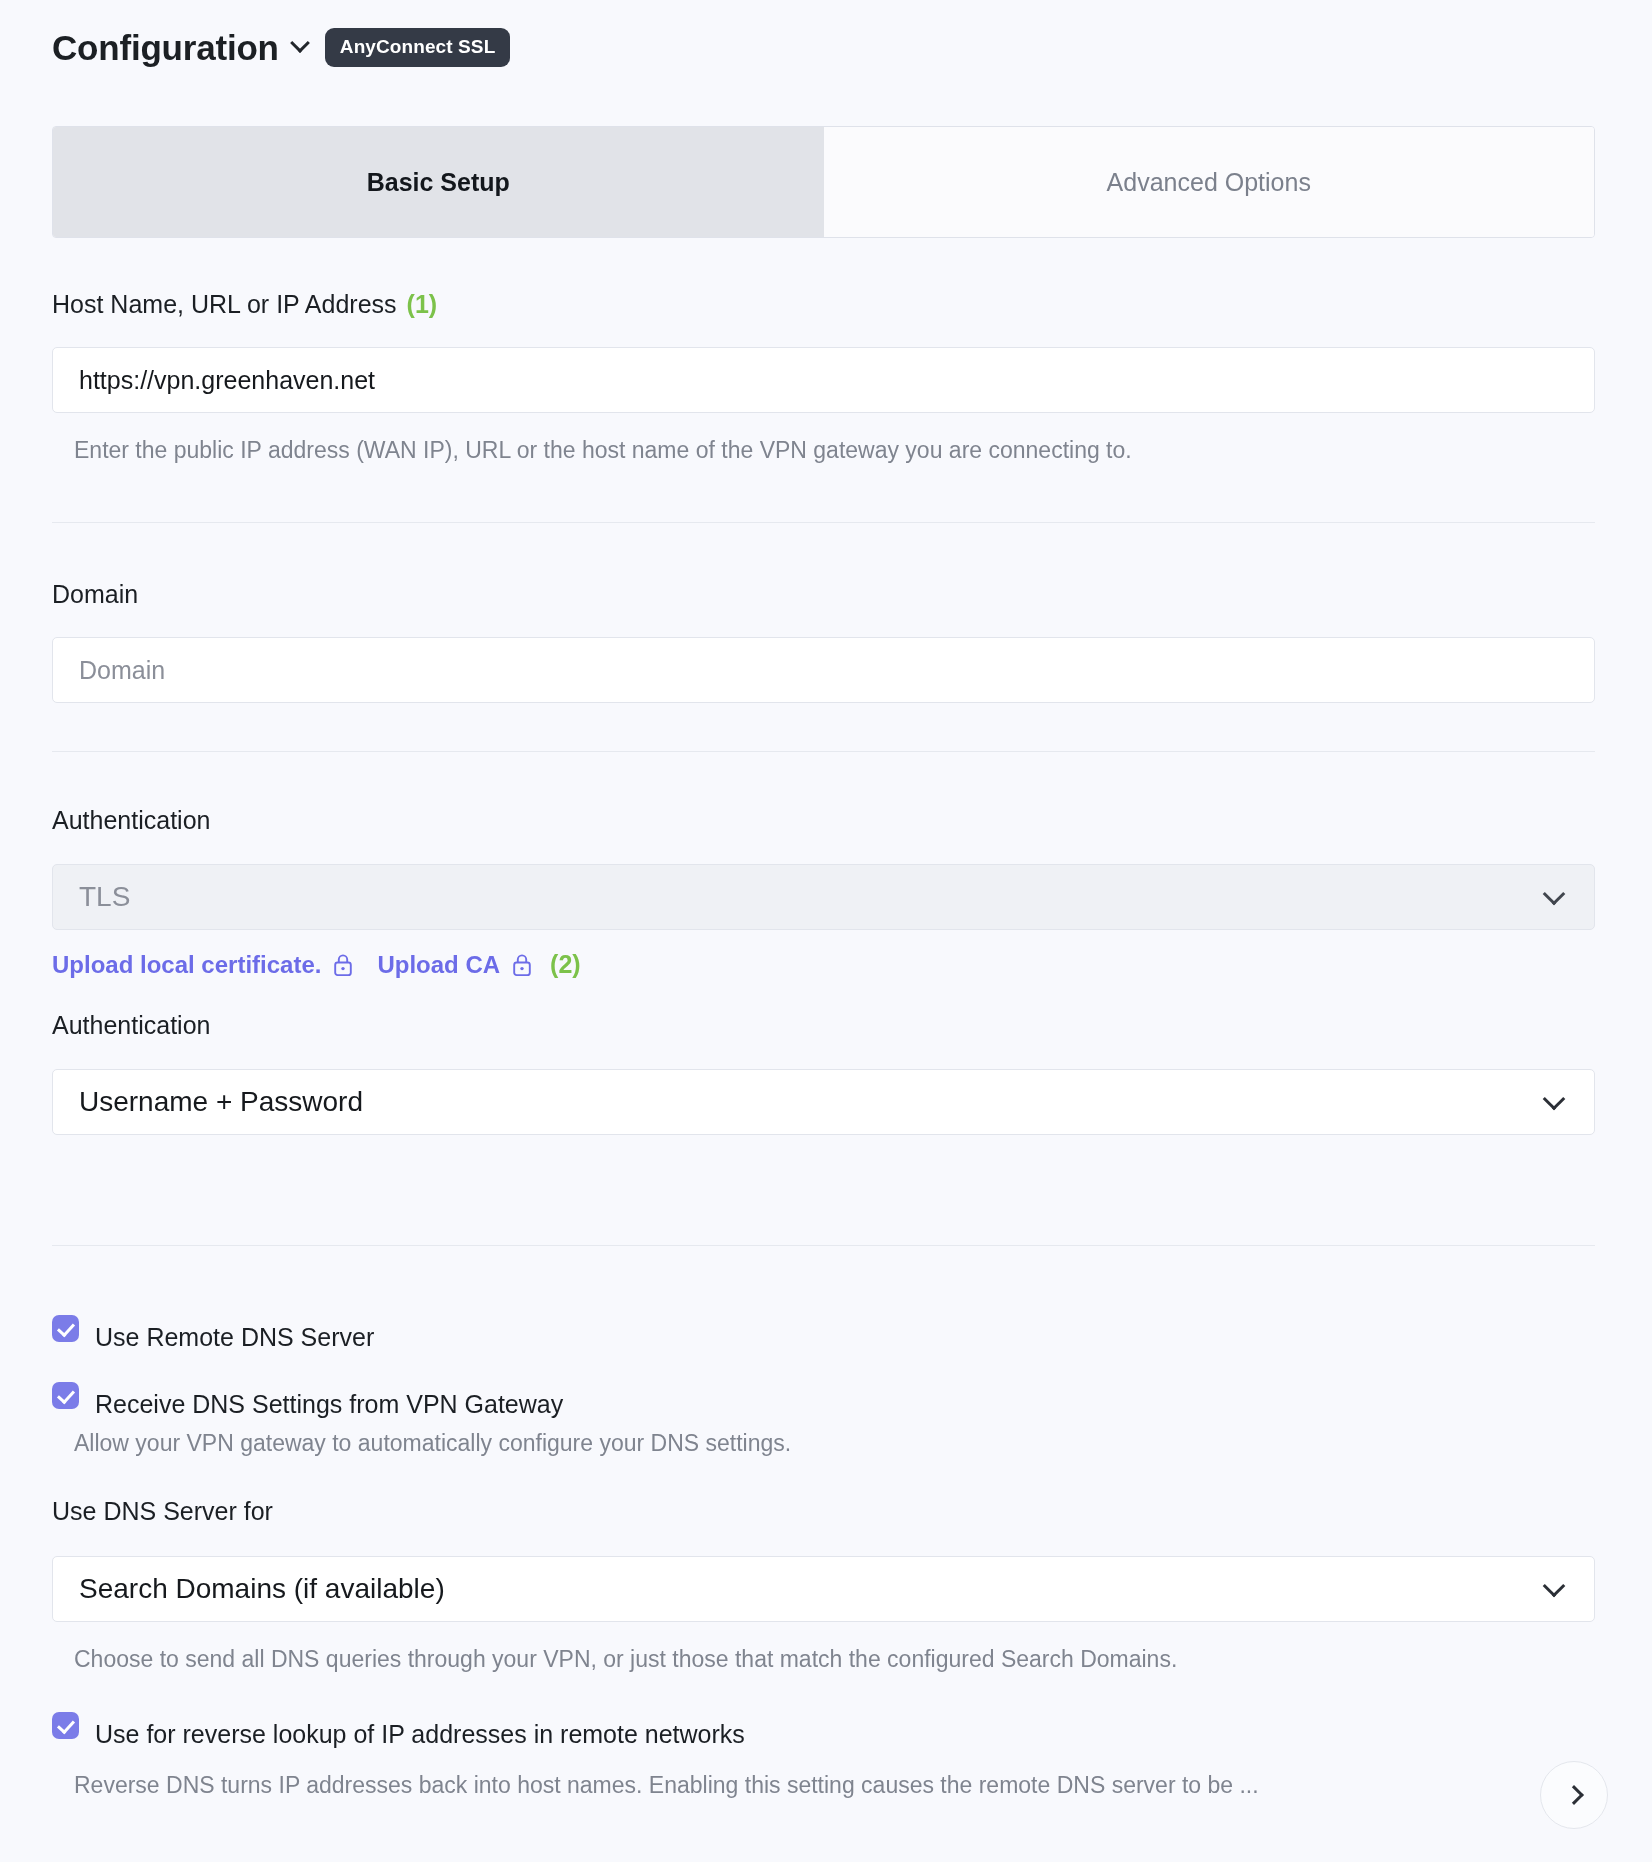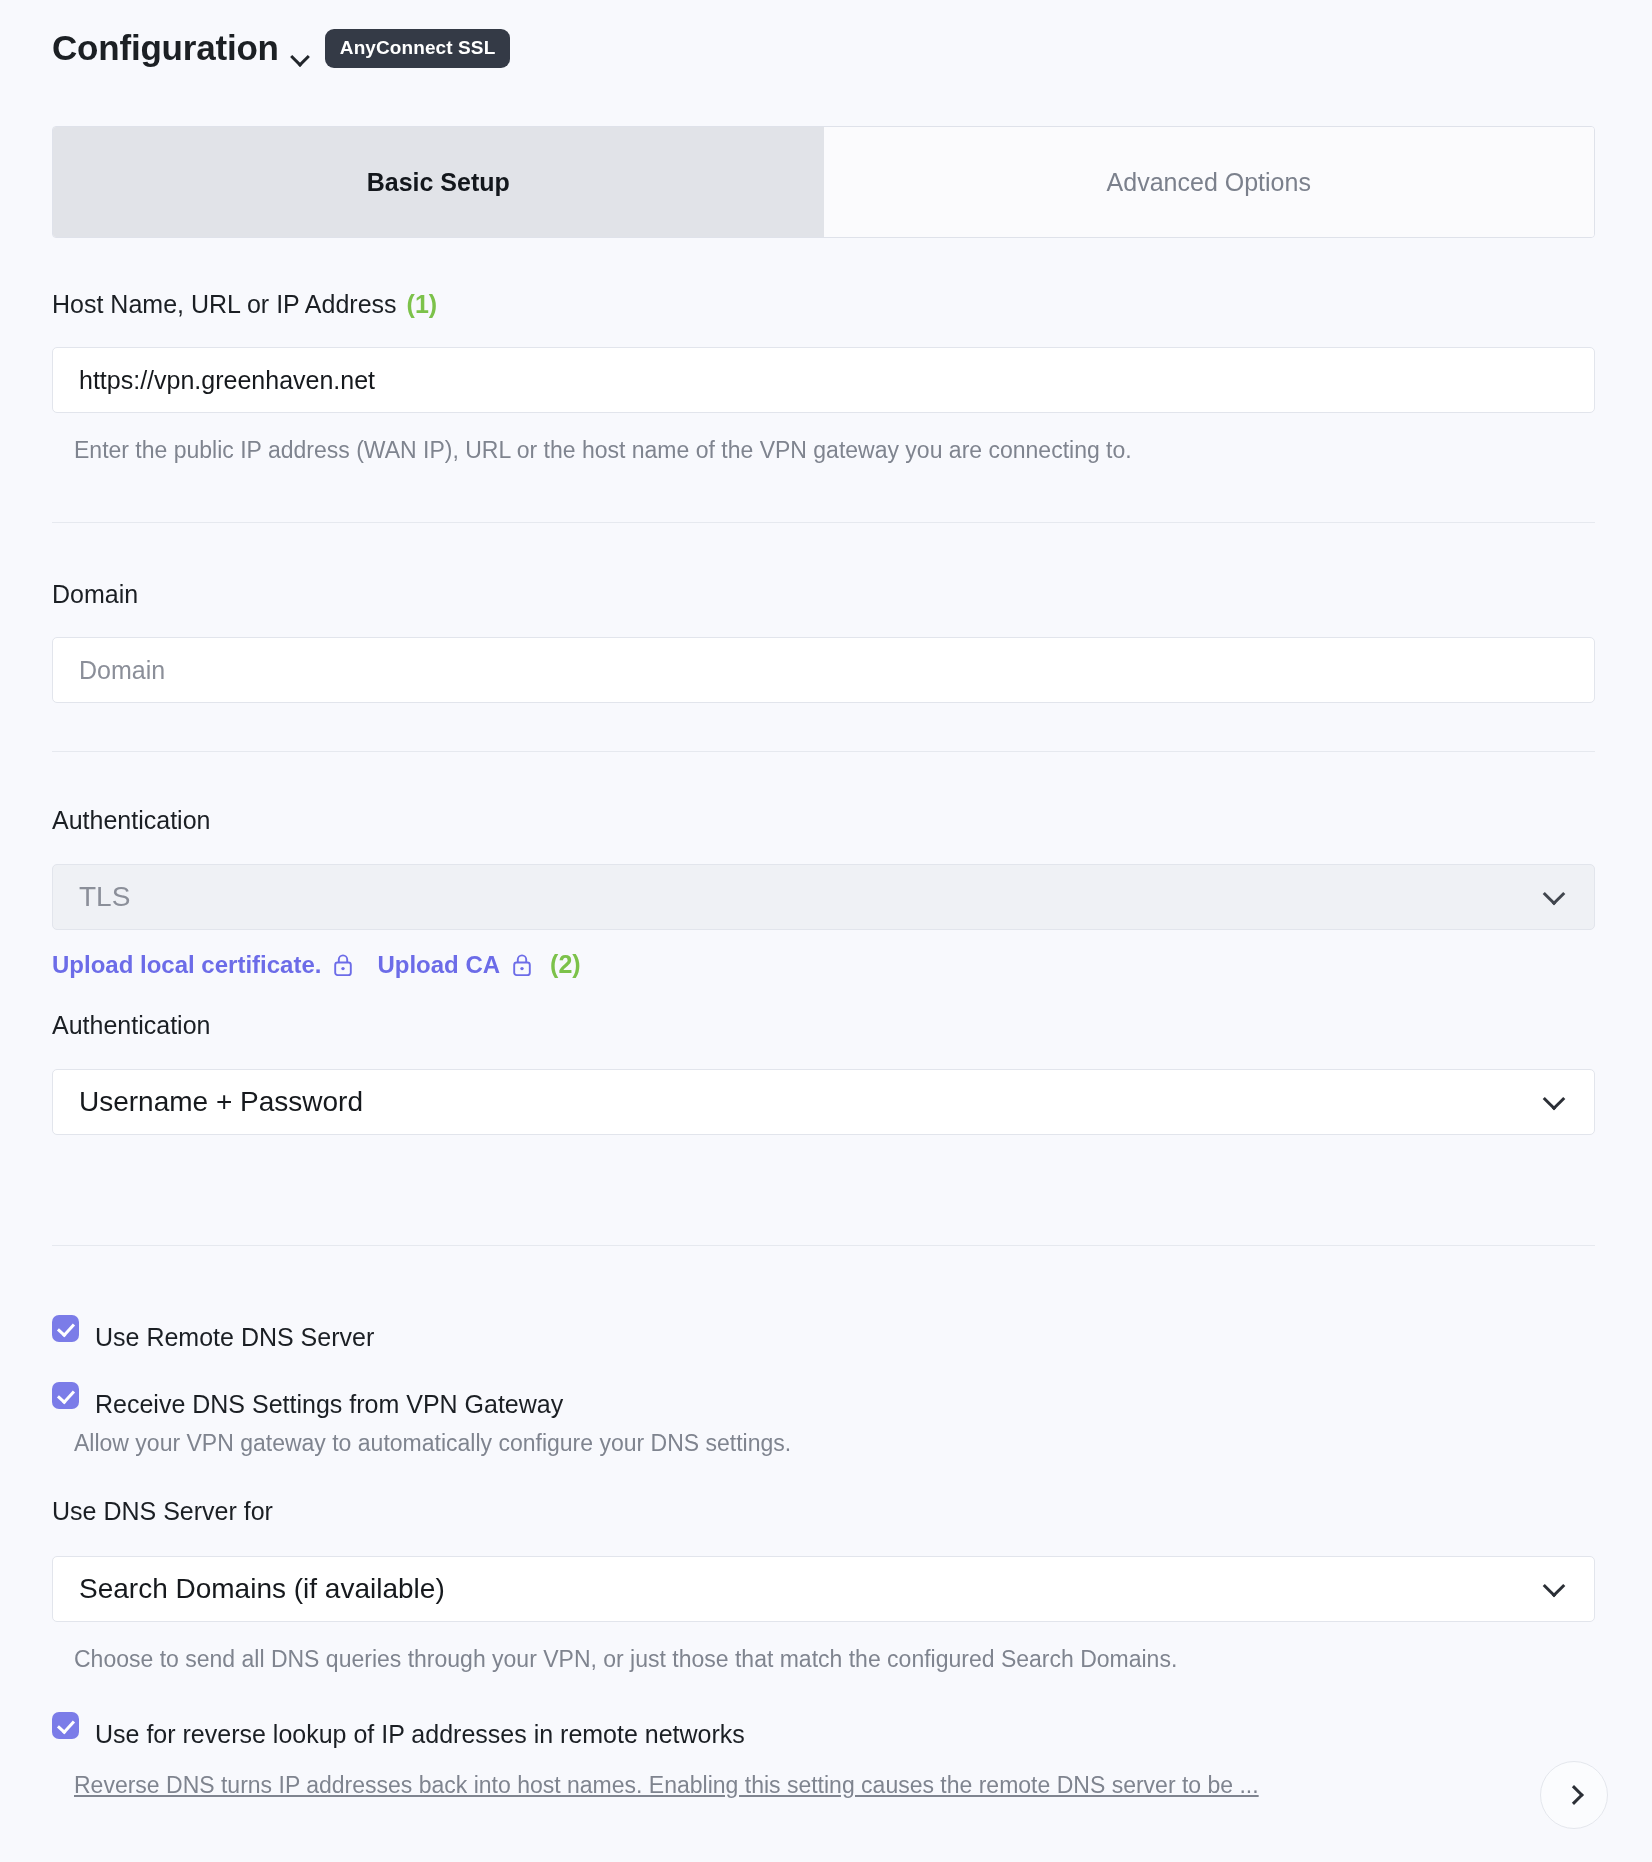--- a/index.html
+++ b/index.html
@@ -14,21 +14,21 @@
     position: relative;
     width: 1652px; height: 1862px;
     background: #f8f9fd;
   }
 
   
   .header {
     position: absolute;
     left: 52px; top: 28px;
     display: flex;
-    align-items: flex-end;
+    align-items: flex-start;
     gap: 14px;
   }
   .header-title {
     font-size: 35px;
     font-weight: 700;
     color: #1c2024;
     letter-spacing: -0.2px;
   }
   .caret-down {
     display: inline-block;
@@ -230,21 +230,20 @@
     width: 11px; height: 11px;
     border-right: 3.4px solid #2b2f36;
     border-top: 3.4px solid #2b2f36;
     transform: rotate(45deg);
   }
 
   .truncated {
     width: 1440px;
     white-space: nowrap;
     overflow: hidden;
-    text-decoration: underline;
   }
 </style>
 </head>
 <body>
 
 <div class="page">
 
   <div class="header">
     <div class="header-title">Configuration</div>
     <span class="caret-down"></span>

